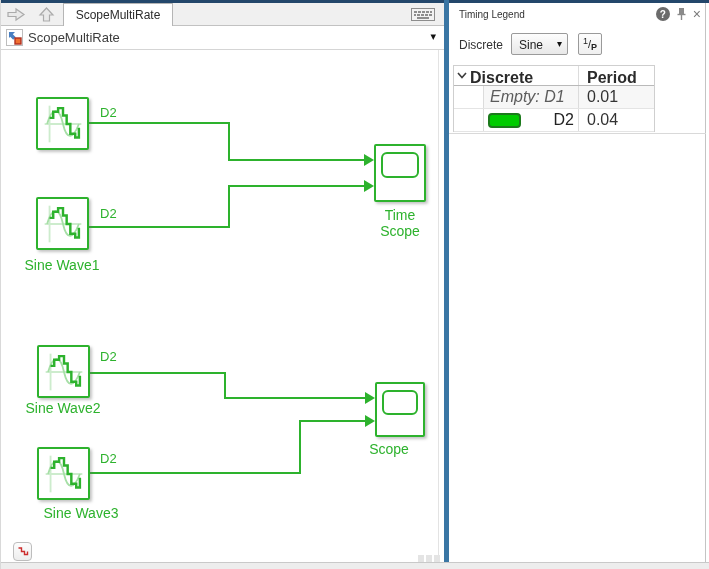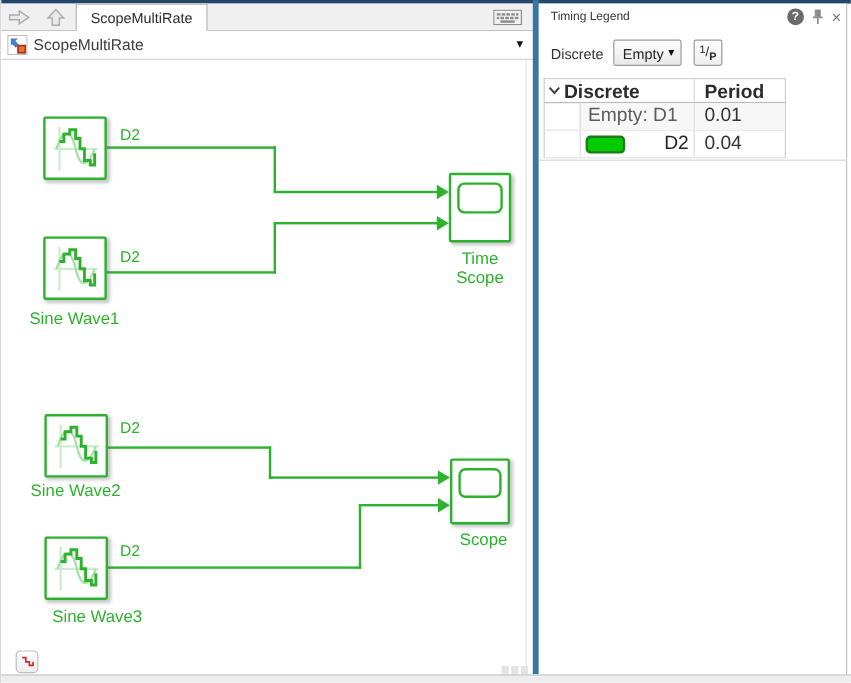--- a/index.html
+++ b/index.html
@@ -73,21 +73,21 @@
   .legend-table { position:absolute; left:4px; top:62px; width:202px; border:1px solid #cfcfcf; border-bottom:none; font-size:16px; }
   .lt-header { position:relative; height:20px; border-bottom:1px solid #b9b9b9; display:flex; }
   .lt-chevron { width:16px; display:flex; align-items:center; justify-content:center; }
   .lt-h1 { width:108px; font-weight:bold; color:#2b2b2b; padding-top:3px; }
   .lt-h2 { flex:1; font-weight:bold; color:#2b2b2b; padding:3px 0 0 8px; border-left:1px solid #dcdcdc; }
   .lt-row { position:relative; height:23px; display:flex; border-bottom:1px solid #e4e4e4; }
   .lt-gutter { width:29px; }
   .lt-cell1 { width:95px; border-left:1px solid #dcdcdc; display:flex; align-items:center; }
   .lt-cell2 { flex:1; border-left:1px solid #dcdcdc; display:flex; align-items:center; padding-left:8px; color:#333; }
   .row-shade .lt-cell1, .row-shade .lt-cell2 { background:#f7f7f7; }
-  .empty-label { color:#5c5c5c; padding-left:6px; }
+  .empty-label { color:#5c5c5c; padding-left:6px;font-style:italic; }
   .d2-label { margin-left:auto; padding-right:4px; color:#222; }
   .swatch { width:33px; height:15px; background:#00cc00; border:2px solid #1c7a1c; border-radius:4px; margin-left:4px; }
   .panel-divider { position:absolute; left:0px; top:130px; width:257px; height:1px; background:#d9d9d9; }
 </style>
 </head>
 <body>
 
 <div id="window">
 
   <div class="top-strip"></div>
@@ -196,21 +196,21 @@
     <div class="scope-screen" style="width:38px;height:26px;"></div>
   </div>
   <div class="blk scope-blk" style="left:374px;top:382px;width:50px;height:55px;">
     <div class="scope-screen" style="width:36px;height:25px;"></div>
   </div>
 
   <div class="blk-label" style="left:1px;top:257px;width:120px;">Sine Wave1</div>
   <div class="blk-label" style="left:2px;top:400px;width:120px;">Sine Wave2</div>
   <div class="blk-label" style="left:20px;top:505px;width:120px;">Sine Wave3</div>
   <div class="blk-label" style="left:369px;top:207px;width:60px;">Time Scope</div>
-  <div class="blk-label" style="left:352px;top:441px;width:100px;">Scope</div>
+  <div class="blk-label" style="left:338px;top:441px;width:100px;">Scope</div>
 
   <div class="rate-label" style="left:99px;top:105px;">D2</div>
   <div class="rate-label" style="left:99px;top:206px;">D2</div>
   <div class="rate-label" style="left:99px;top:349px;">D2</div>
   <div class="rate-label" style="left:99px;top:451px;">D2</div>
 
   <div class="stime-btn">
     <svg width="13" height="13" viewBox="0 0 13 13">
       <path d="M2.5 3 h3 v3.5 h3 v3 h3 v-3" fill="none" stroke="#cc2b2b" stroke-width="1.4"></path>
     </svg>
@@ -233,21 +233,21 @@
           <line x1="0.5" y1="7.5" x2="8.5" y2="7.5" stroke="#8a8a8a" stroke-width="1.4"></line>
           <line x1="4.5" y1="8" x2="4.5" y2="13" stroke="#8a8a8a" stroke-width="1.4"></line>
         </svg>
         <span class="close-icon">×</span>
       </span>
     </div>
 
     <div class="highlight-row">
       <span class="highlight-label">Discrete</span>
       <div class="dropdown">
-        <span class="val">Empty</span>
+        <span class="val">Sine</span>
         <span class="dd-caret">▾</span>
       </div>
       <div class="freq-btn">
         <span class="num">1</span>
           <span class="slash">/</span>
           <span class="den">P</span>
       </div>
     </div>
 
     <div class="legend-table">

